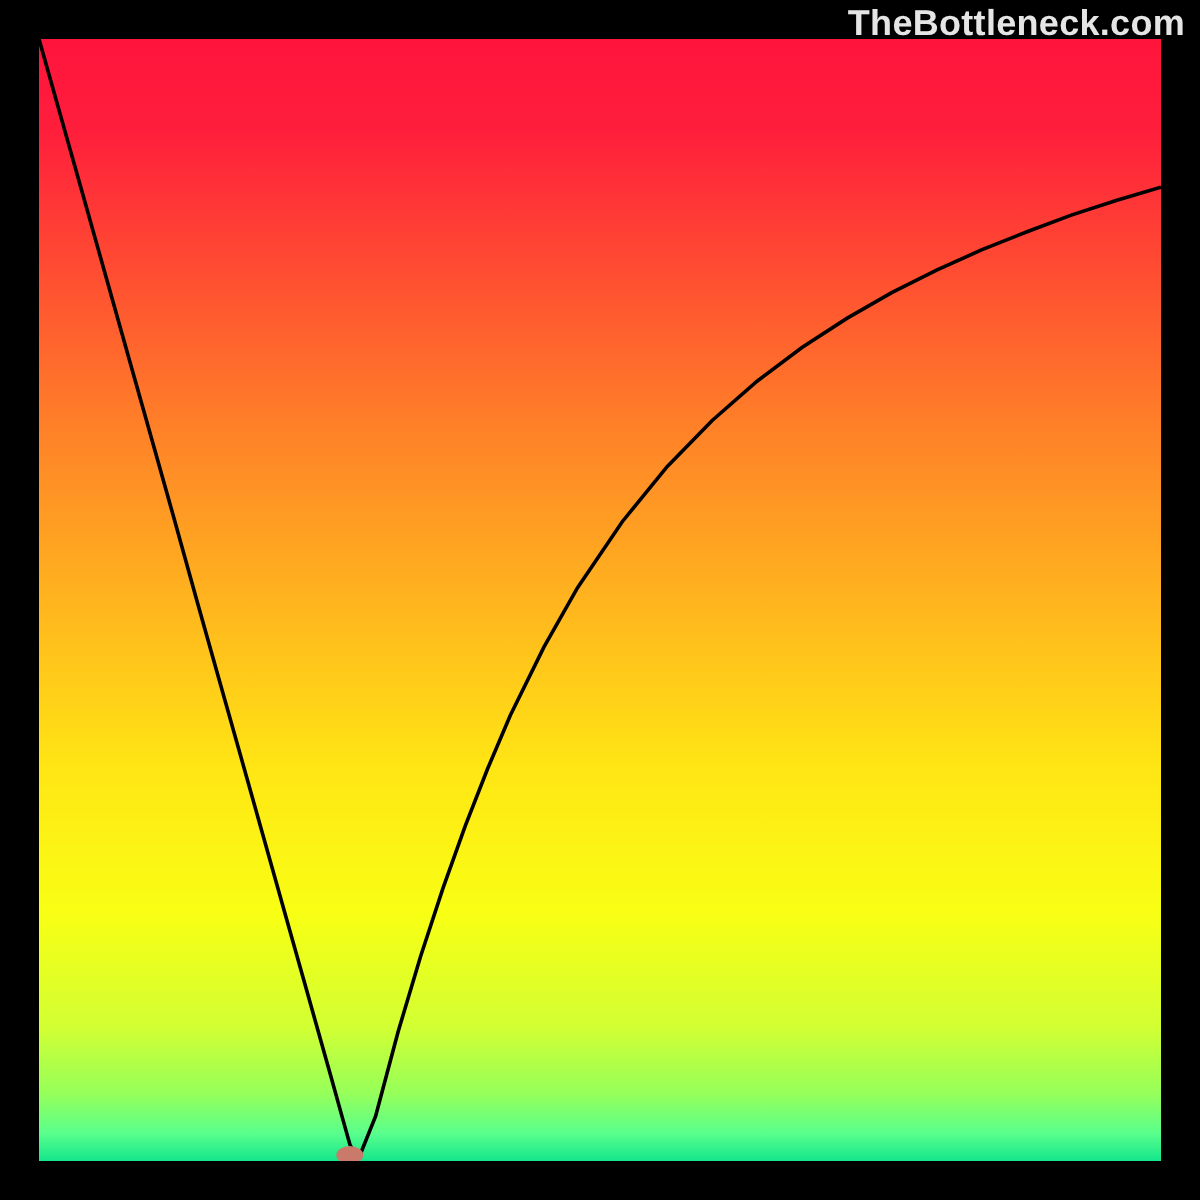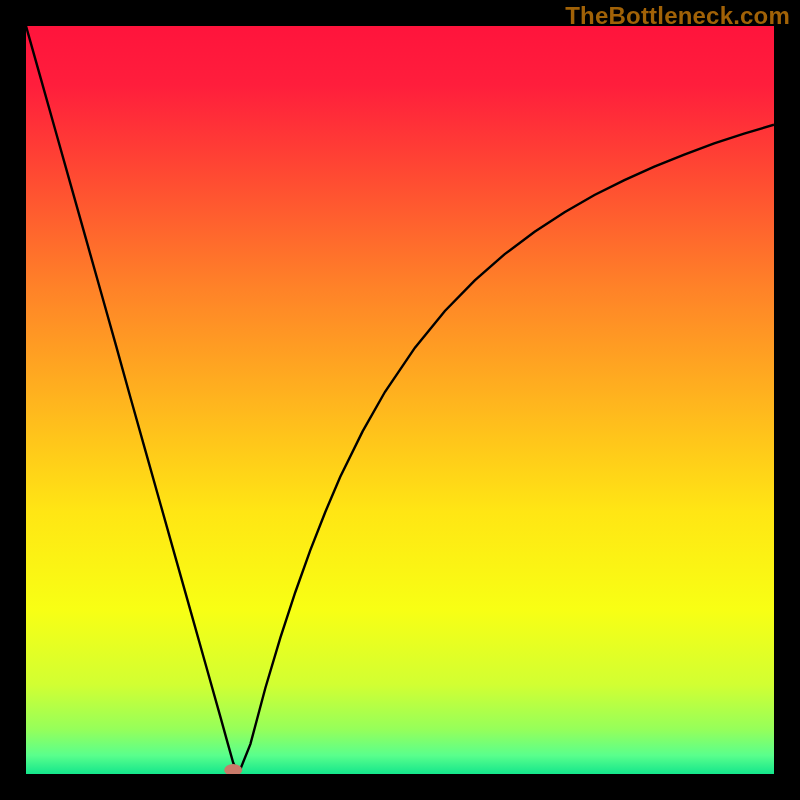--- a/index.html
+++ b/index.html
@@ -24,21 +24,21 @@
     left: 26px;
     top: 26px;
     width: 748px;
     height: 748px;
     overflow: hidden;
   }
   .watermark {
     position: absolute;
     top: 2px;
     right: 10px;
-    color: #a16207;
+    color: #e5e5e5;
     font-size: 24px;
     font-weight: 600;
     letter-spacing: 0.2px;
     user-select: none;
   }
   svg { display: block; }
 </style>
 </head>
 <body>
 

